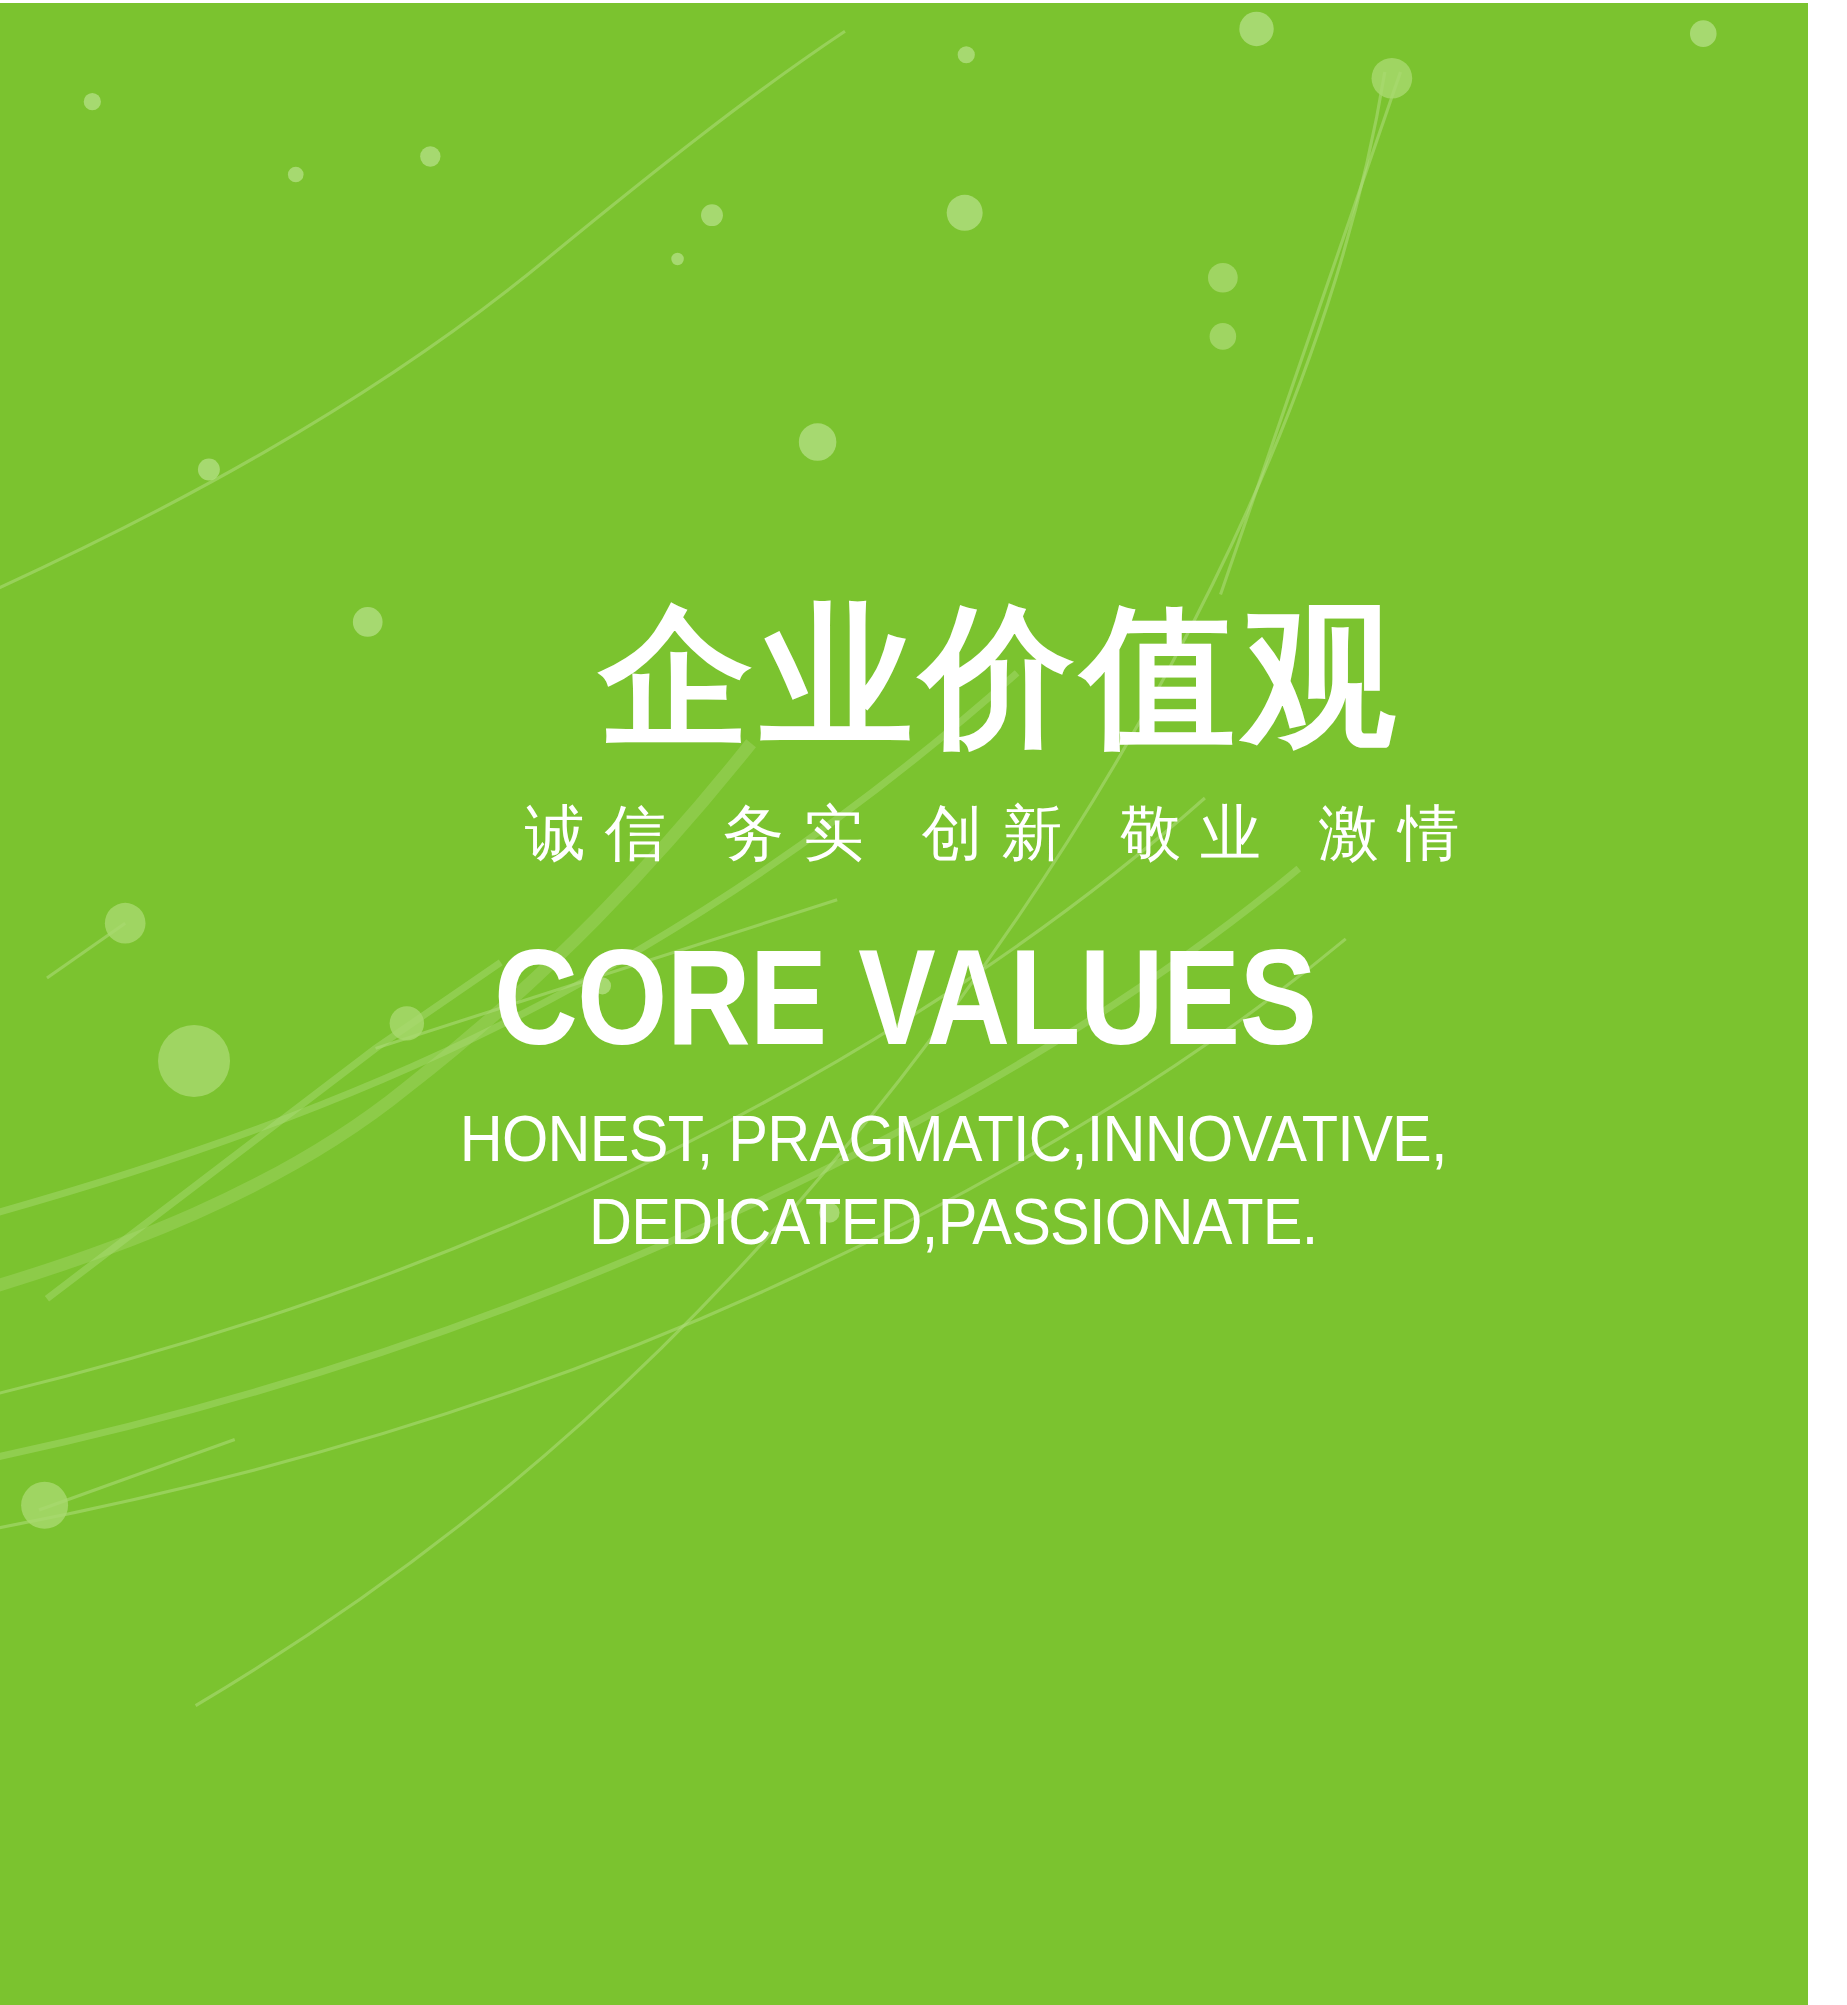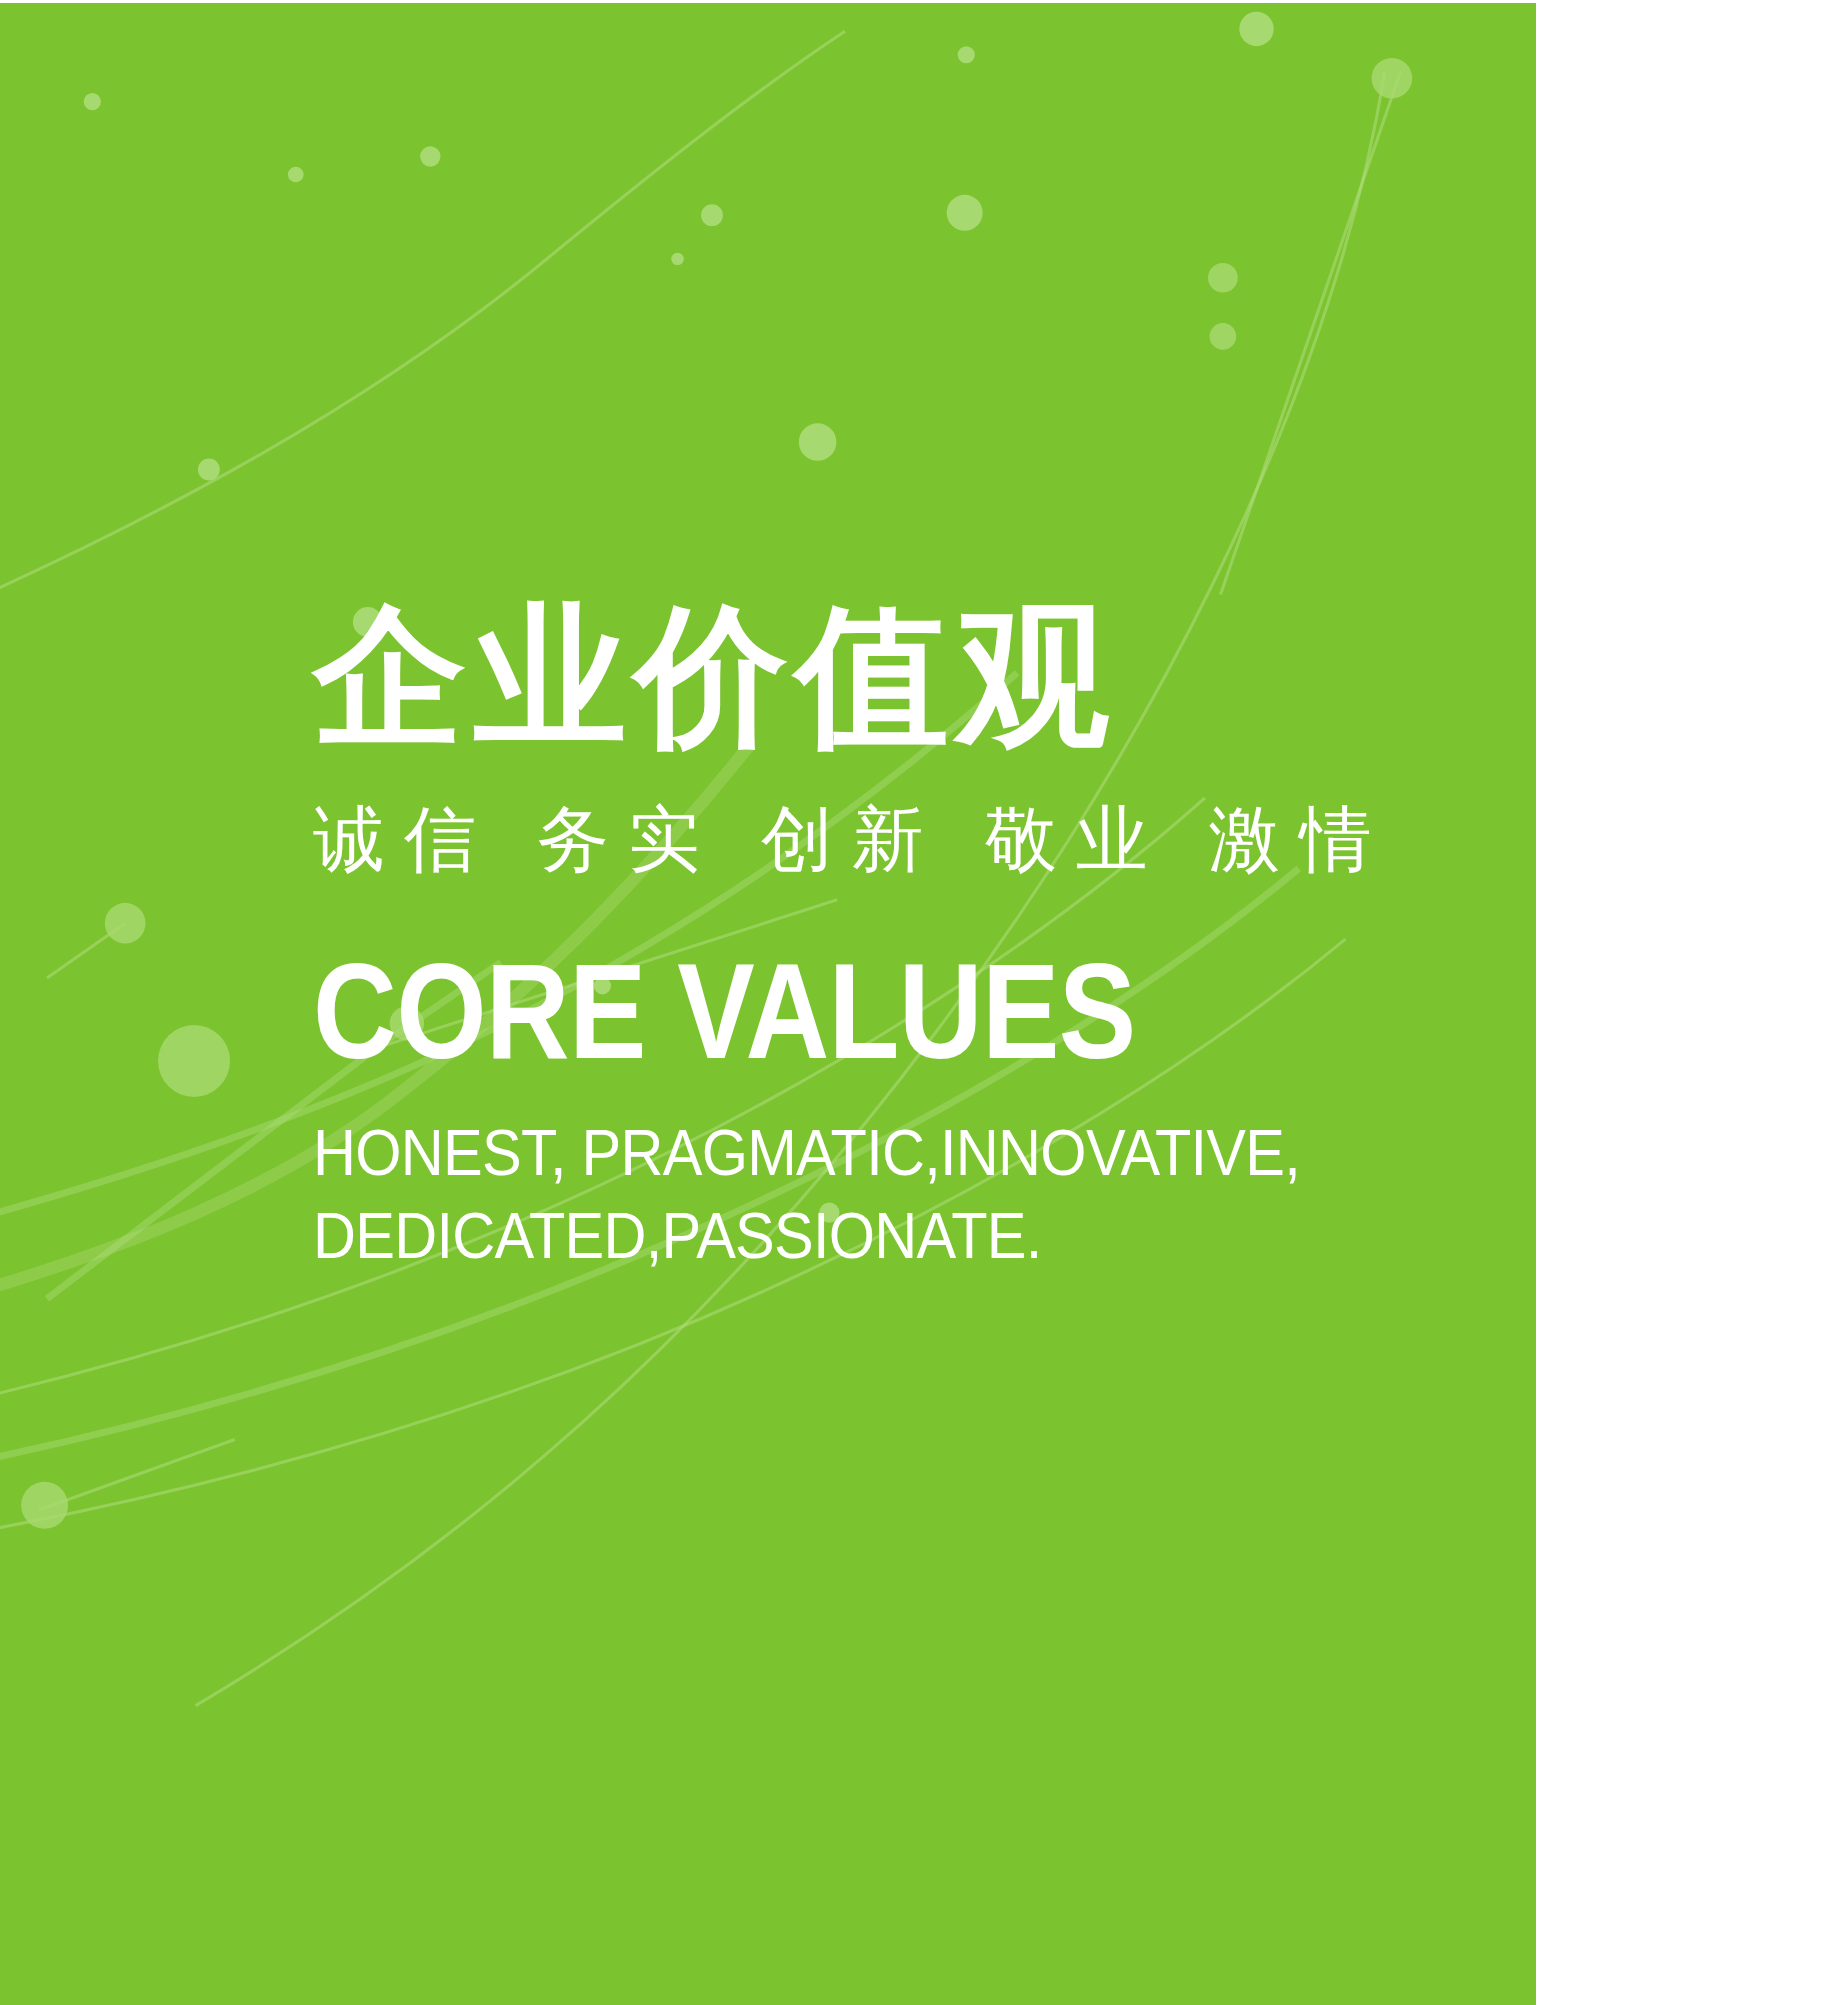--- a/index.html
+++ b/index.html
@@ -5,23 +5,24 @@
 <style>
   * { margin:0; padding:0; box-sizing:border-box; }
   html, body {
     width:1848px; height:2006px;
     background:#ffffff;
     font-family:"Liberation Sans","DejaVu Sans",sans-serif;
     overflow:hidden;
   }
   #poster {
     position:relative;
-    width:1536px; height:2006px;
+    width:1808px; height:2006px;
     background:#7BC32F;
     overflow:hidden;
+    text-align:center;
   }
   
   #top-edge {
     position:absolute; left:0; top:0;
     width:1848px; height:3.1px;
     background:#ffffff;
     z-index:6;
   }
   #bg-network {
     position:absolute; left:0; top:0;
@@ -39,21 +40,21 @@
     color:#ffffff;
     font-size:153px;
     line-height:1.08;
     font-weight:700;
     letter-spacing:7.8px;
     white-space:nowrap;
     font-family:"DejaVu Sans","Liberation Sans",sans-serif;
   }
   .cn-sub {
     color:#ffffff;
-    font-size:72px;
+    font-size:61px;
     line-height:1.24;
     font-weight:400;
     letter-spacing:19px;
     white-space:nowrap;
     margin-top:36px;
     font-family:"DejaVu Sans","Liberation Sans",sans-serif;
   }
   .en-title {
     color:#ffffff;
     font-size:135px;

